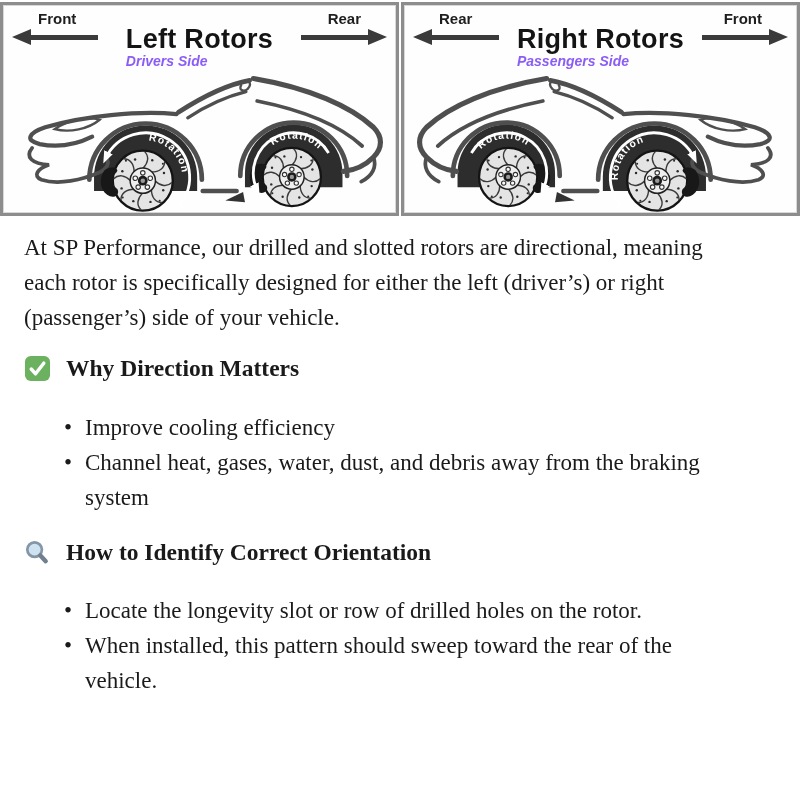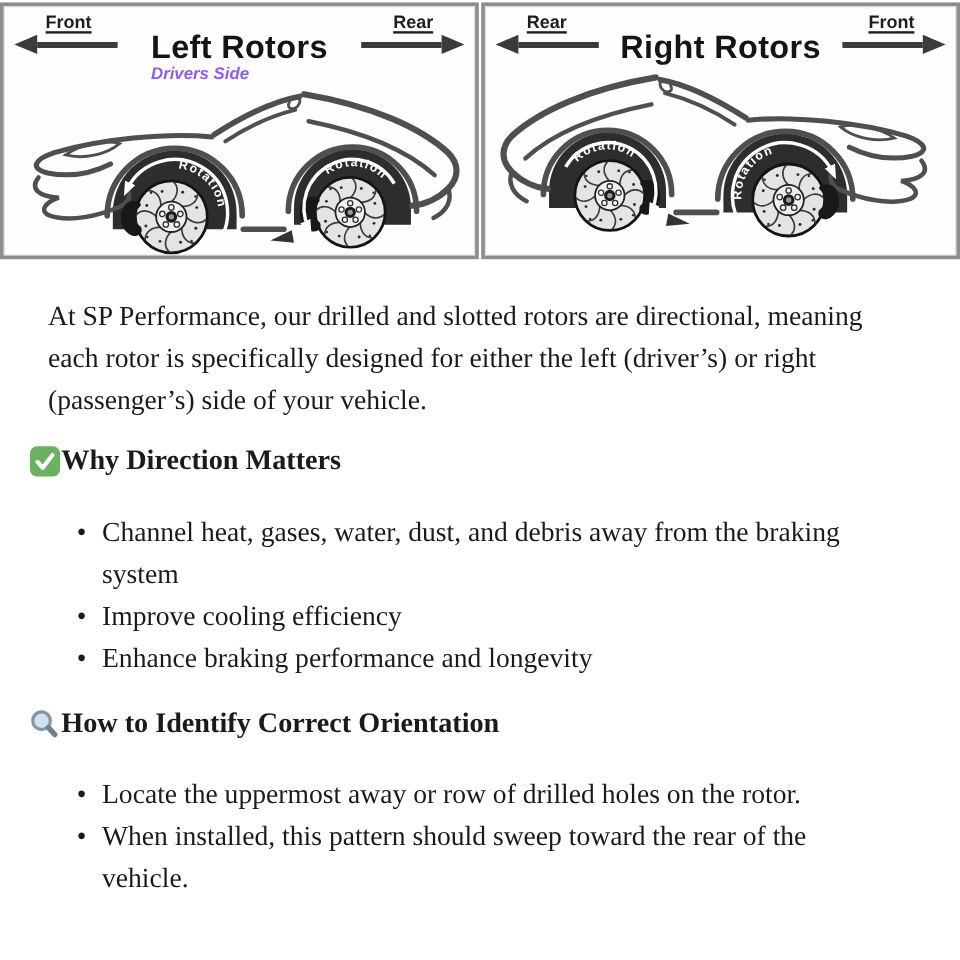--- a/index.html
+++ b/index.html
@@ -6,40 +6,40 @@
   body { width:800px; height:800px; background:#ffffff; overflow:hidden; }
 
   
   .diagram { display:flex; gap:2px; padding-top:2px; }
   .panel { flex:1; height:214px; border:3px solid #8d8d8d; box-sizing:border-box;
            background:#fefefe; box-shadow: inset 0 0 0 1px #d8d8d8; overflow:hidden; }
   .panel-head { display:flex; justify-content:space-between; padding:5px 9px 0;
                 font-family:"Liberation Sans", sans-serif; }
   .dir { width:86px; display:flex; flex-direction:column; }
   .dir-text { font-size:15px; font-weight:bold; color:#1e1e1e;
-              text-decoration:underline; text-decoration-thickness:2px; text-underline-offset:3px; }
+              text-decoration-thickness:2px; text-underline-offset:3px; }
   .dir-left  .dir-text { margin-left:26px; }
   .dir-right .dir-text { margin-right:26px; align-self:flex-end; }
   .arrow-line { display:flex; align-items:center; margin-top:2px; }
   .tri { width:0; height:0; display:block; }
   .tri-l { border-top:8px solid transparent; border-bottom:8px solid transparent; border-right:19px solid #3b3b3b; }
   .tri-r { border-top:8px solid transparent; border-bottom:8px solid transparent; border-left:19px solid #3b3b3b; }
   .bar { flex:1; height:5px; background:#3b3b3b; display:block; }
   .titles { text-align:left; margin-top:14px; }
   .panel-title { font-size:27px; font-weight:bold; color:#141414; letter-spacing:.3px; }
   .panel-sub { font-size:14px; font-weight:bold; font-style:italic; color:#8b5cf6; margin-top:-2px; }
   svg.car { display:block; width:100%; height:150px; margin-top:2px; }
   .rot-text { font-family:"Liberation Sans", sans-serif; font-weight:bold; font-size:11px;
               fill:#ffffff; letter-spacing:1.2px; }
 
   
   .content { padding:14px 24px 0; font-family:"Liberation Serif", serif;
              color:#1a1a1a; font-size:23px; line-height:35px; }
-  .intro { margin:16px; max-width:716px; }
-  .sec-head { display:flex; align-items:center; gap:0; font-size:23.5px; }
+  .intro { margin:0; max-width:716px; }
+  .sec-head { display:flex; align-items:center; gap:15px; font-size:23.5px; }
   .sec-head.bold { font-weight:bold; }
   .sec-head1 { margin-top:16px; }
   .sec-head2 { margin-top:20px; }
   .icon-box { flex:0 0 auto; display:flex; }
   .lead { margin:14px 0 0; }
   ul.blist { list-style:none; margin:8px 0 0 38px; padding:0; max-width:668px; }
   ul.blist2 { margin-top:16px; }
   ul.blist li { position:relative; padding-left:23px; }
   ul.blist li::before { content:"\2022"; position:absolute; left:2px; color:#1a1a1a; }
 </style>
@@ -154,20 +154,21 @@
     <div class="panel-head">
       <div class="dir dir-left">
         <span class="dir-text">Rear</span>
         <span class="arrow-line">
             <i class="tri tri-l"></i>
             <i class="bar"></i>
           </span>
       </div>
       <div class="titles">
         <div class="panel-title">Right Rotors</div>
+        <div class="panel-sub">Passengers Side</div>
       </div>
       <div class="dir dir-right">
         <span class="dir-text">Front</span>
         <span class="arrow-line">
             <i class="bar"></i>
             <i class="tri tri-r"></i>
           </span>
       </div>
     </div>
 
@@ -195,32 +196,31 @@
       <svg width="27" height="27" viewBox="0 0 28 28">
         <rect x="1" y="1" width="26" height="26" rx="6" fill="#6cb15f"></rect>
         <path d="M7.5 14.5 L12 19.5 L20.5 8.5" stroke="#ffffff" stroke-width="3.6" fill="none" stroke-linecap="round" stroke-linejoin="round"></path>
       </svg>
     </span>
     <span>Why Direction Matters</span>
   </h3>
 
 
   <ul class="blist">
+    <li>Improve cooling efficiency</li>
     <li>Channel heat, gases, water, dust, and debris away from the braking system</li>
-    <li>Improve cooling efficiency</li>
-    <li>Enhance braking performance and longevity</li>
   </ul>
 
   <h3 class="sec-head sec-head2">
     <span class="icon-box">
       <svg width="27" height="27" viewBox="0 0 28 28">
         <circle cx="11" cy="11" r="7.6" fill="#cfe2f2" stroke="#8496a6" stroke-width="2.8"></circle>
         <line x1="17" y1="17" x2="22.5" y2="23" stroke="#71808e" stroke-width="4.6" stroke-linecap="round"></line>
       </svg>
     </span>
     <span>How to Identify Correct Orientation</span>
   </h3>
 
   <ul class="blist blist2">
-    <li>Locate the uppermost away or row of drilled holes on the rotor.</li>
+    <li>Locate the longevity slot or row of drilled holes on the rotor.</li>
     <li>When installed, this pattern should sweep toward the rear of the vehicle.</li>
   </ul>
 </div>
 
 </body></html>

